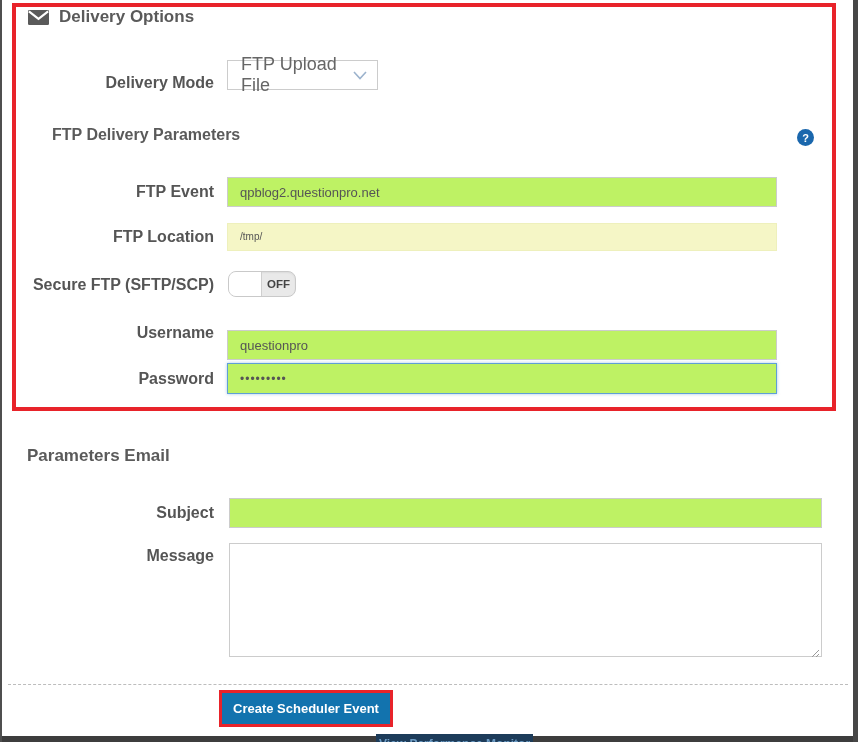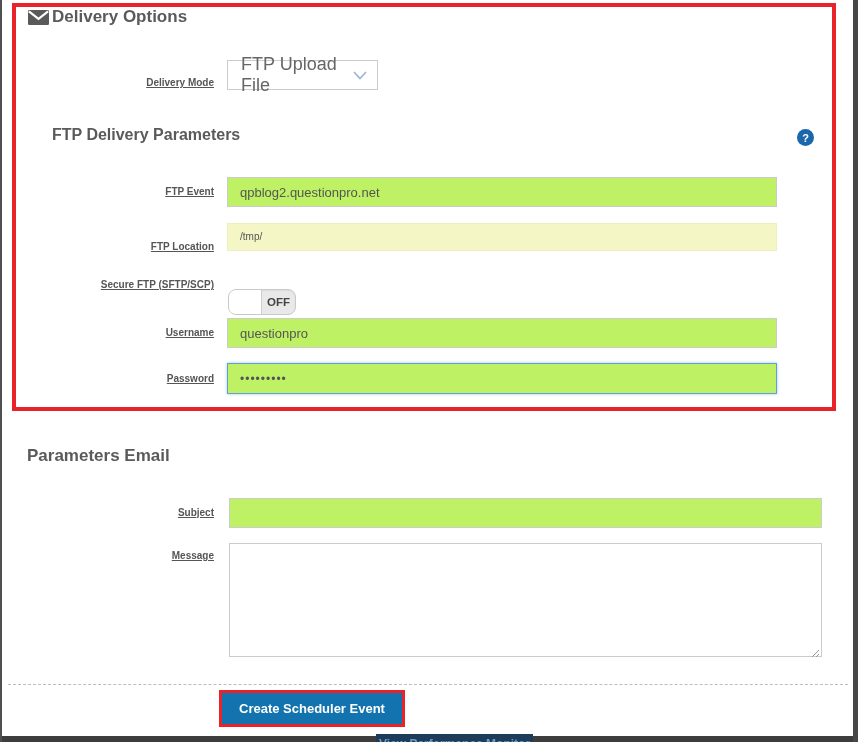--- a/index.html
+++ b/index.html
@@ -11,27 +11,27 @@
   }
   .edge-left  { position:absolute; left:0; top:0; width:2px; height:742px; background:#4f4f4f; }
   .edge-right { position:absolute; left:853px; top:0; width:5px; height:742px; background:#474747; }
 
   .annotation-rect {
     position:absolute; left:12px; top:3px; width:824px; height:408px;
     border:4px solid #e8232a; pointer-events:none; z-index:5;
   }
 
   .section-header { position:absolute; color:#5a5a5a; font-weight:700; }
-  .hdr-delivery   { left:28px; top:7px; font-size:17px; display:flex; align-items:center; gap:3px; }
+  .hdr-delivery   { left:28px; top:7px; font-size:17px; display:flex; align-items:center; gap:10px; }
   .hdr-ftp        { left:52px; top:126px; font-size:16px; }
   .hdr-email      { left:27px; top:446px; font-size:17px; }
 
   .field-label {
     position:absolute; left:0; width:214px; text-align:right;
-    font-size:10px; font-weight:700; color:#555;text-decoration:underline;
+    font-size:16px; font-weight:700; color:#555;
   }
   .text-input {
     position:absolute; border:1px solid #ccc; background:#bef264;
     font-family:"Liberation Sans", sans-serif; font-size:13px; color:#555;
     padding:0 12px; outline:none;
   }
   .input-std   { left:227px; width:550px; height:30px; }
   .input-wide  { left:229px; width:593px; height:30px; }
 
   .input-yellow {
@@ -50,21 +50,20 @@
     border:1px solid #ccc; background:#fff; cursor:pointer;
     display:flex; align-items:center; justify-content:space-between;
     padding:0 10px 0 13px; font-size:18px; color:#666;
   }
 
   .toggle {
     position:absolute; left:228px; top:271px; width:68px; height:26px;
     border:1px solid #c9c9c9; border-radius:8px; background:#e9e9e9;
     display:flex; cursor:pointer; overflow:hidden;
     box-shadow:inset 0 1px 2px rgba(0,0,0,0.06);
-    margin-top:18px;
   }
   .toggle-knob {
     width:33px; height:100%; background:#ffffff;
     border-right:1px solid #cfcfcf; border-radius:3px 0 0 3px;
   }
   .toggle-state {
     flex:1; display:flex; align-items:center; justify-content:center;
     font-size:11.5px; font-weight:700; color:#444;
   }
 
@@ -88,21 +87,21 @@
     border-top:1px dashed #bdbdbd;
   }
 
   .btn-annotation {
     position:absolute; left:219px; top:690px;
     border:3px solid #e8232a; z-index:5;
   }
   .create-btn {
     display:block; background:#1273ae; color:#fff; border:none;
     font-family:"Liberation Sans", sans-serif; font-size:13px; font-weight:700;
-    padding:8px 17px; cursor:pointer; white-space:nowrap;
+    padding:8px 11px; cursor:pointer; white-space:nowrap;
   }
 
   .bottom-bar  { position:absolute; left:2px; top:736px; width:851px; height:6px; background:#3d3d3d; }
   .bottom-partial-btn {
     position:absolute; left:376px; top:734px; width:157px; height:8px;
     background:#1d3c5a; overflow:hidden; z-index:2; text-align:center;
   }
   .bottom-partial-btn span {
     font-size:12px; font-weight:700; color:#6d9cc4; line-height:18px;
   }
@@ -133,31 +132,31 @@
       </svg>
     </span>
   </div>
 
   <div class="section-header hdr-ftp">FTP Delivery Parameters</div>
   <div class="help-icon">?</div>
 
   <div class="field-label" style="top:177px; line-height:30px;">FTP Event</div>
   <input class="text-input input-std" style="top: 177px;" type="text" value="qpblog2.questionpro.net">
 
-  <div class="field-label" style="top:233px; line-height:28px;">FTP Location</div>
+  <div class="field-label" style="top:223px; line-height:28px;">FTP Location</div>
   <div class="input-yellow" style="top:223px;">/tmp/</div>
 
   <div class="field-label" style="top:271px; line-height:27px;padding-left:9px;">Secure FTP (SFTP/SCP)</div>
   <div class="toggle">
     <div class="toggle-knob"></div>
     <div class="toggle-state">OFF</div>
   </div>
 
   <div class="field-label" style="top:318px; line-height:30px;">Username</div>
-  <input class="text-input input-std" style="top: 318px;" type="text" value="questionpro">
+  <input class="text-input input-std" style="top: 330px;" type="text" value="questionpro">
 
   <div class="field-label" style="top:363px; line-height:31px;">Password</div>
   <input class="text-input input-std input-focused" style="top: 363px; height: 31px;" type="text" value="•••••••••">
 
   <div class="section-header hdr-email">Parameters Email</div>
 
   <div class="field-label" style="top:498px; line-height:30px;">Subject</div>
   <input class="text-input input-wide" style="top: 498px;" type="text" value="">
 
   <div class="field-label" style="top:548px; line-height:16px;">Message</div>

